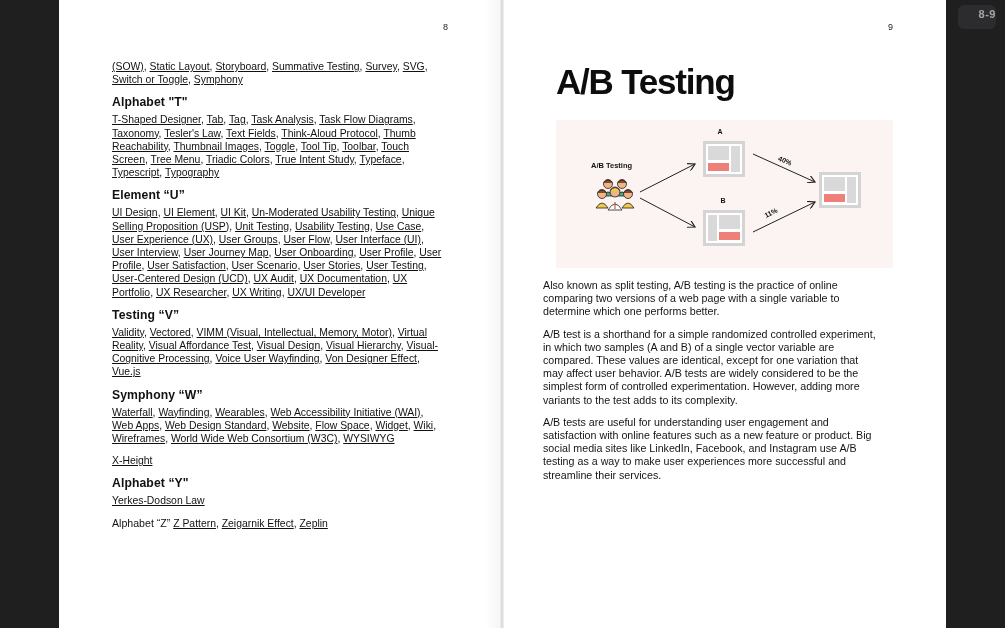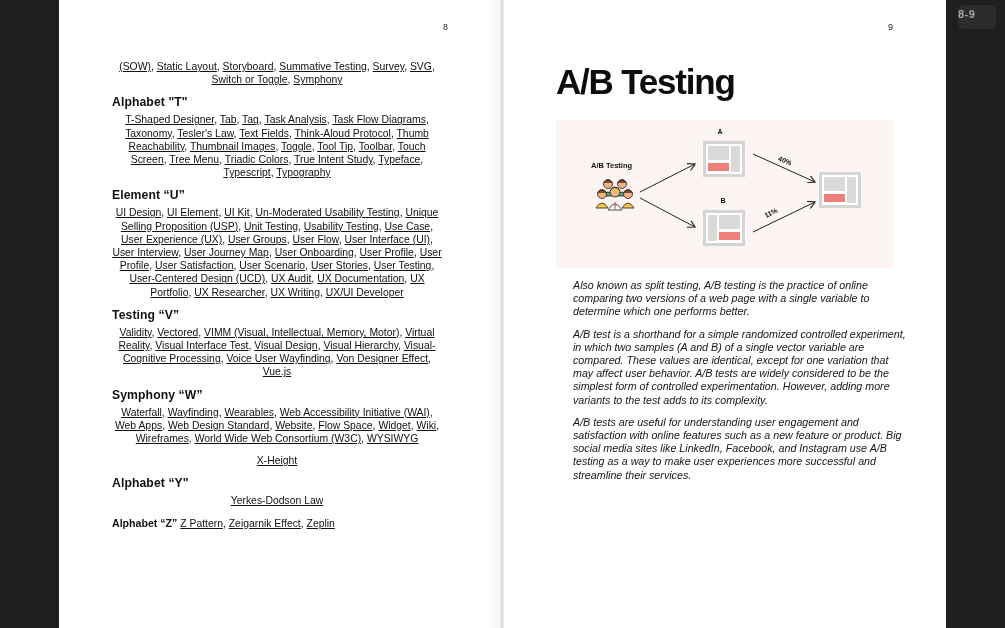--- a/index.html
+++ b/index.html
@@ -17,38 +17,38 @@
       background: linear-gradient(to right, rgba(0,0,0,0), rgba(0,0,0,0.035)); }
     .gutter-shadow-r { position: absolute; left: 504px; top: 0; width: 15px; height: 628px;
       background: linear-gradient(to left, rgba(0,0,0,0), rgba(0,0,0,0.035)); }
 
     .page-num { position: absolute; top: 22px; font-size: 9px; color: #222; }
     .page-left .page-num { left: 384px; }
     .page-right .page-num { left: 385px; }
 
     .page-indicator { position: absolute; left: 958px; top: 5px; width: 38px; height: 24px;
       background: #2c2c2e; border-radius: 6px; color: #a5a5a8; font-size: 11px; font-weight: bold;
-      text-align: left; line-height: 18px; letter-spacing: 0.5px; }
+      text-align: right; line-height: 18px; letter-spacing: 0.5px; }
 
     
     .content-left { position: absolute; left: 53px; top: 60px; width: 330px; }
     .section { margin-bottom: 9px; }
     .section h3 { font-size: 12.2px; font-weight: bold; margin-bottom: 4px; color: #111; letter-spacing: 0.1px; }
-    .terms { font-size: 10.4px; line-height: 13.2px; color: #111; text-align: center; }
+    .terms { font-size: 10.4px; line-height: 13.2px; color: #111; }
     .terms a { color: #111; text-decoration: underline; text-decoration-thickness: 1px; text-underline-offset: 1px; }
     .inline-section { font-size: 10.4px; line-height: 13px; }
-    .inline-section .label { font-weight: bold; font-size: 10.6px; }
+    .inline-section .label { font-weight: normal; font-size: 10.6px; }
 
     
     .title { position: absolute; left: 53px; top: 62px; font-size: 35px; font-weight: bold; letter-spacing: -1.2px; color: #0d0d0d; }
     .figure { position: absolute; left: 53px; top: 120px; width: 337px; height: 148px; background: #fbf4f3; }
     .figure svg { position: absolute; left: 0; top: 0; }
     .fig-label { font-family: "Liberation Sans", sans-serif; font-weight: bold; fill: #111; }
 
-    .body-text { position: absolute; left: 70px; top: 279px; width: 336px; font-size: 10.7px; line-height: 13.2px; color: #151515; font-style: italic; }
+    .body-text { position: absolute; left: 40px; top: 279px; width: 336px; font-size: 10.7px; line-height: 13.2px; color: #151515; }
     .body-text p { margin-bottom: 9px; }
   </style>
 </head>
 <body>
 
 <div class="viewer">
 
   <div class="page page-left">
     <div class="page-num">8</div>
 
@@ -60,21 +60,21 @@
           <div class="section">
             <h3>Alphabet "T"</h3>
             <div class="terms"><a>T-Shaped Designer</a>, <a>Tab</a>, <a>Tag</a>, <a>Task Analysis</a>, <a>Task Flow Diagrams</a>, <a>Taxonomy</a>, <a>Tesler's Law</a>, <a>Text Fields</a>, <a>Think-Aloud Protocol</a>, <a>Thumb Reachability</a>, <a>Thumbnail Images</a>, <a>Toggle</a>, <a>Tool Tip</a>, <a>Toolbar</a>, <a>Touch Screen</a>, <a>Tree Menu</a>, <a>Triadic Colors</a>, <a>True Intent Study</a>, <a>Typeface</a>, <a>Typescript</a>, <a>Typography</a></div>
           </div>
           <div class="section">
             <h3>Element “U”</h3>
             <div class="terms"><a>UI Design</a>, <a>UI Element</a>, <a>UI Kit</a>, <a>Un-Moderated Usability Testing</a>, <a>Unique Selling Proposition (USP)</a>, <a>Unit Testing</a>, <a>Usability Testing</a>, <a>Use Case</a>, <a>User Experience (UX)</a>, <a>User Groups</a>, <a>User Flow</a>, <a>User Interface (UI)</a>, <a>User Interview</a>, <a>User Journey Map</a>, <a>User Onboarding</a>, <a>User Profile</a>, <a>User Profile</a>, <a>User Satisfaction</a>, <a>User Scenario</a>, <a>User Stories</a>, <a>User Testing</a>, <a>User-Centered Design (UCD)</a>, <a>UX Audit</a>, <a>UX Documentation</a>, <a>UX Portfolio</a>, <a>UX Researcher</a>, <a>UX Writing</a>, <a>UX/UI Developer</a></div>
           </div>
           <div class="section">
             <h3>Testing “V”</h3>
-            <div class="terms"><a>Validity</a>, <a>Vectored</a>, <a>VIMM (Visual, Intellectual, Memory, Motor)</a>, <a>Virtual Reality</a>, <a>Visual Interface Test</a>, <a>Visual Design</a>, <a>Visual Hierarchy</a>, <a>Visual-Cognitive Processing</a>, <a>Voice User Wayfinding</a>, <a>Von Designer Effect</a>, <a>Vue.js</a></div>
+            <div class="terms"><a>Validity</a>, <a>Vectored</a>, <a>VIMM (Visual, Intellectual, Memory, Motor)</a>, <a>Virtual Reality</a>, <a>Visual Affordance Test</a>, <a>Visual Design</a>, <a>Visual Hierarchy</a>, <a>Visual-Cognitive Processing</a>, <a>Voice User Wayfinding</a>, <a>Von Designer Effect</a>, <a>Vue.js</a></div>
           </div>
           <div class="section">
             <h3>Symphony “W”</h3>
             <div class="terms"><a>Waterfall</a>, <a>Wayfinding</a>, <a>Wearables</a>, <a>Web Accessibility Initiative (WAI)</a>, <a>Web Apps</a>, <a>Web Design Standard</a>, <a>Website</a>, <a>Flow Space</a>, <a>Widget</a>, <a>Wiki</a>, <a>Wireframes</a>, <a>World Wide Web Consortium (W3C)</a>, <a>WYSIWYG</a></div>
           </div>
           <div class="section">
             <div class="terms"><a>X-Height</a></div>
           </div>
           <div class="section">
             <h3>Alphabet “Y"</h3>

